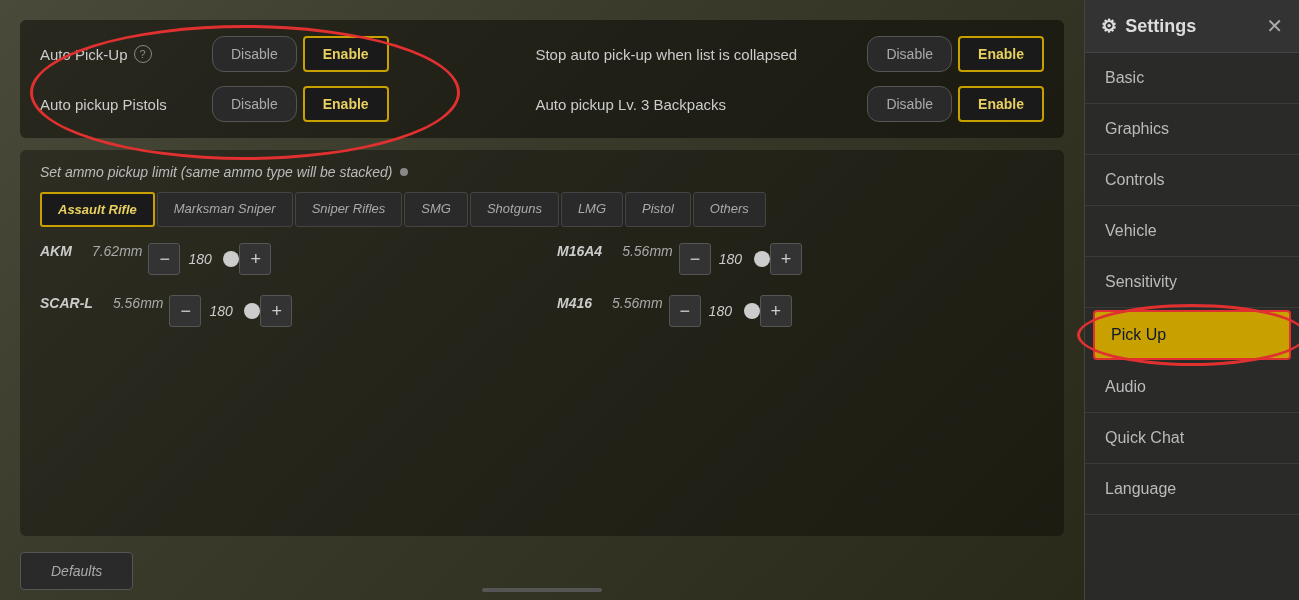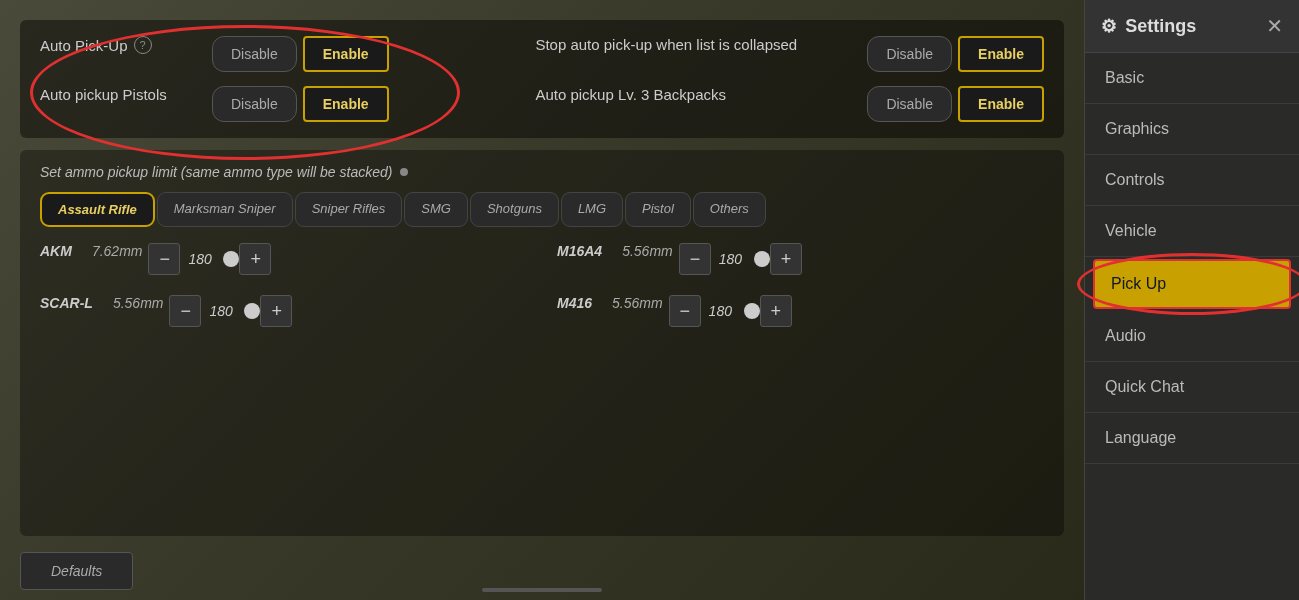--- a/index.html
+++ b/index.html
@@ -39,21 +39,21 @@
 
     .pickup-group {
       display: flex;
       flex-direction: column;
       gap: 14px;
       flex: 1;
     }
 
     .pickup-row {
       display: flex;
-      align-items: flex-start;
+      align-items: center;
       gap: 12px;
     }
 
     .pickup-label {
       font-size: 15px;
       color: #ccc;
       min-width: 160px;
       display: flex;
       align-items: center;
       gap: 6px;
@@ -142,21 +142,21 @@
       margin-bottom: 16px;
     }
 
     .weapon-tab {
       padding: 8px 16px;
       background: #2a2a2a;
       border: 1px solid #444;
       color: #aaa;
       font-size: 13px;
       cursor: pointer;
-      border-radius: 9px;
+      border-radius: 3px;
     }
 
     .weapon-tab.active {
       background: #1a1a1a;
       border: 2px solid #c8a000;
       color: #e8d060;
       font-weight: bold;
     }
 
     
@@ -502,20 +502,21 @@
       <span class="gear-icon">⚙</span>
       <span>Settings</span>
     </div>
     <span class="close-icon">✕</span>
   </div>
 
   <div class="sidebar-item">Basic</div>
   <div class="sidebar-item">Graphics</div>
   <div class="sidebar-item">Controls</div>
   <div class="sidebar-item">Vehicle</div>
+  <div class="sidebar-item">Sensitivity</div>
   <div class="pickup-highlight">
     <div class="sidebar-item active">Pick Up</div>
     <div class="pickup-oval"></div>
   </div>
   <div class="sidebar-item">Audio</div>
   <div class="sidebar-item">Quick Chat</div>
   <div class="sidebar-item">Language</div>
 </div>
 
 </body></html>

